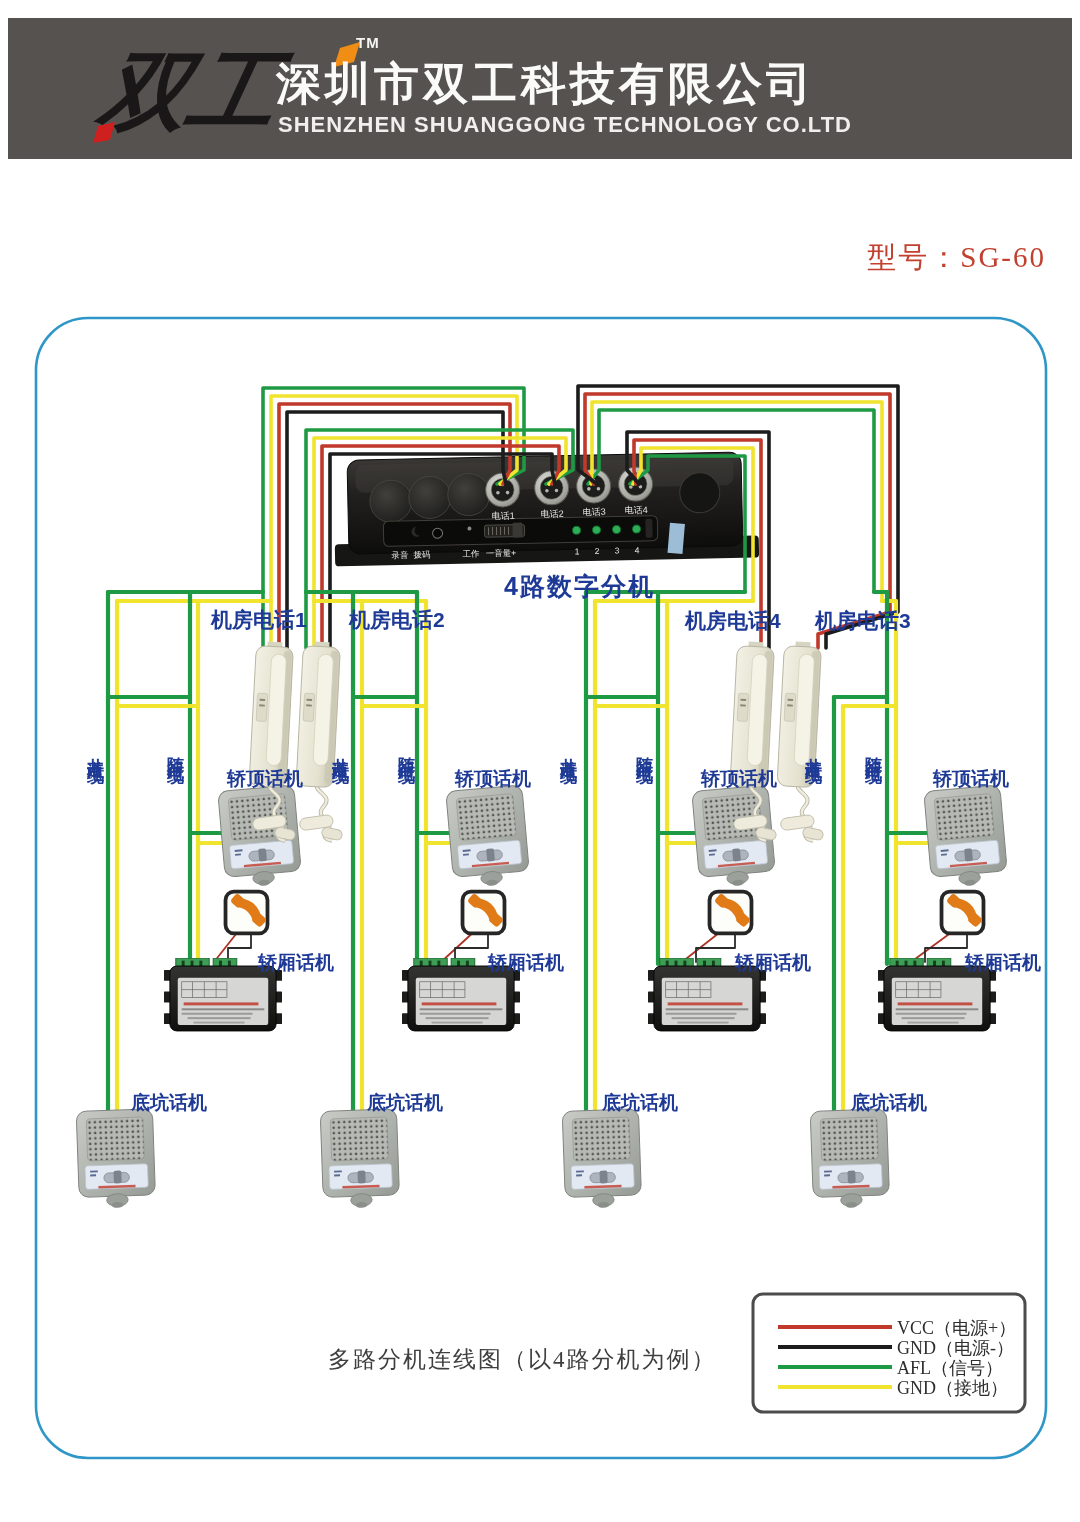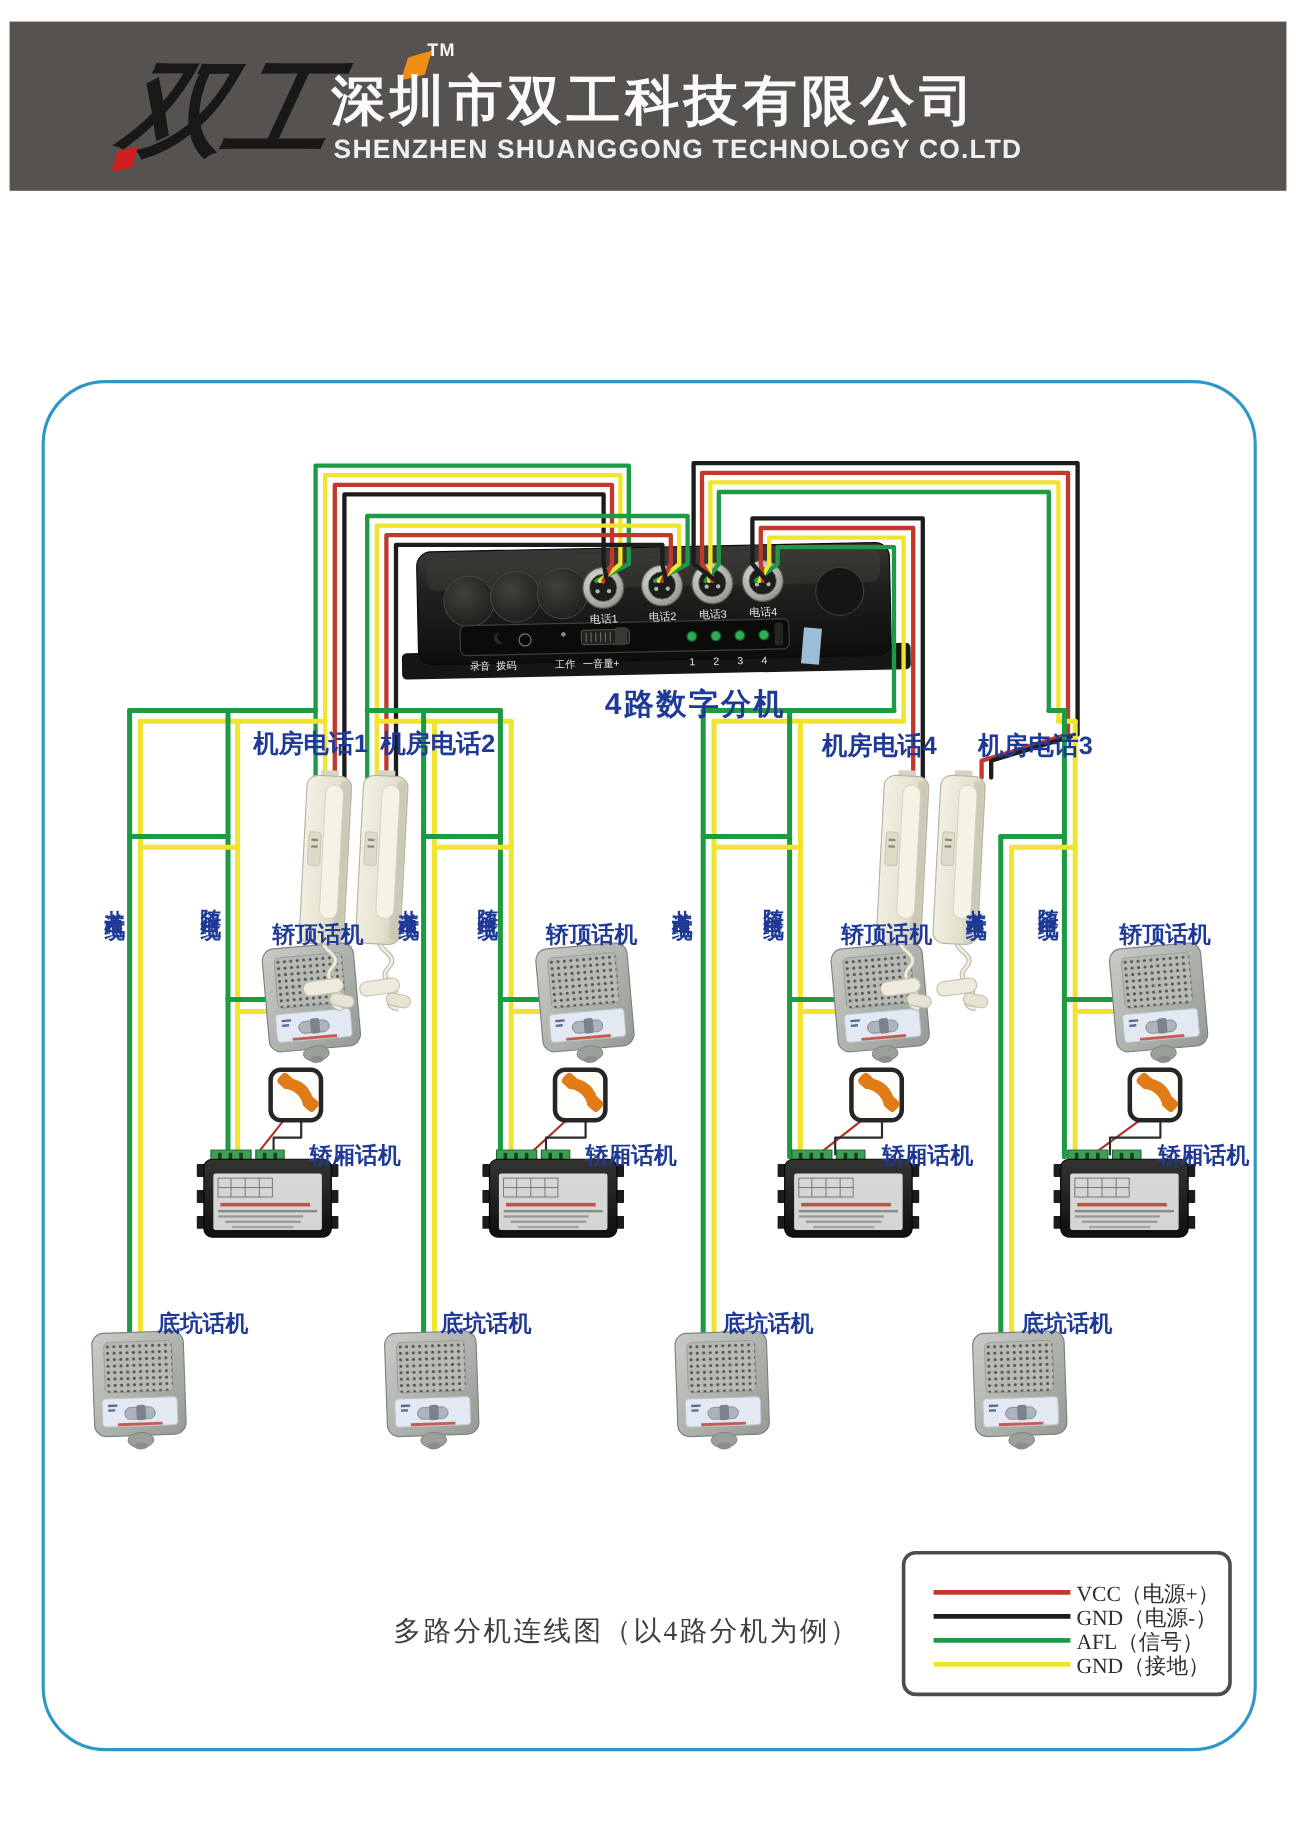--- a/index.html
+++ b/index.html
@@ -39,20 +39,21 @@
         <text x="38" y="96" font-size="88" font-weight="900" font-style="italic" font-family="Liberation Sans, DejaVu Sans, sans-serif" fill="#1a1719">双工</text>
       </g>
       <polygon points="262,22 282,16 276,36 256,41" fill="#ef8d15"></polygon>
       <polygon points="20,100 37,96 32,114 15,117" fill="#cf2020"></polygon>
     </svg>
     <span id="tm">TM</span>
     <div id="company-cn">深圳市双工科技有限公司</div>
     <div id="company-en">SHENZHEN SHUANGGONG TECHNOLOGY CO.LTD</div>
   </div>
 
+  <div id="title2" class="rtitle" style="color: rgb(194, 64, 47);">型号：SG-60</div>
 
   <svg id="diagram-svg" width="1080" height="1522" viewBox="0 0 1080 1522">
     <defs>
       <linearGradient id="unitGrad" x1="0" y1="0" x2="0" y2="1">
         <stop offset="0" stop-color="#3a3835"></stop>
           <stop offset="0.35" stop-color="#23211f"></stop>
           <stop offset="1" stop-color="#0d0d0c"></stop>
       </linearGradient>
       <radialGradient id="holeGrad" cx="0.4" cy="0.35" r="0.8">
         <stop offset="0" stop-color="#41403c"></stop>
@@ -343,21 +344,21 @@
     </g>
   </svg>
 
   <div id="labels">
     <div id="unit-label" style="color: rgb(30, 58, 150);">4路数字分机</div>
   <div class="legend-text" style="top: 1316px;">VCC（电源+）</div>
       <div class="legend-text" style="top: 1336px;">GND（电源-）</div>
       <div class="legend-text" style="top: 1356px;">AFL（信号）</div>
       <div class="legend-text" style="top: 1376px;">GND（接地）</div>
       <div class="lbl lbl-machine" style="left: 211px; top: 606px; color: rgb(30, 58, 150); text-align: right;">机房电话1</div>
-      <div class="lbl lbl-machine" style="left: 317px; top: 606px; color: rgb(30, 58, 150);">机房电话2</div>
+      <div class="lbl lbl-machine" style="left: 349px; top: 606px; color: rgb(30, 58, 150);">机房电话2</div>
       <div class="lbl lbl-machine" style="left: 685px; top: 607px; color: rgb(30, 58, 150);">机房电话4</div>
       <div class="lbl lbl-machine" style="left: 815px; top: 607px; color: rgb(30, 58, 150);">机房电话3</div>
       <div class="lbl lbl-vert" style="left: 86px; top: 744px; color: rgb(30, 58, 150);">井道电缆</div>
       <div class="lbl lbl-vert" style="left: 331px; top: 744px; color: rgb(30, 58, 150);">井道电缆</div>
       <div class="lbl lbl-vert" style="left: 559px; top: 744px; color: rgb(30, 58, 150);">井道电缆</div>
       <div class="lbl lbl-vert" style="left: 804px; top: 744px; color: rgb(30, 58, 150);">井道电缆</div>
       <div class="lbl lbl-vert" style="left: 166px; top: 744px; color: rgb(30, 58, 150);">随行电缆</div>
       <div class="lbl lbl-vert" style="left: 397px; top: 744px; color: rgb(30, 58, 150);">随行电缆</div>
       <div class="lbl lbl-vert" style="left: 635px; top: 744px; color: rgb(30, 58, 150);">随行电缆</div>
       <div class="lbl lbl-vert" style="left: 864px; top: 744px; color: rgb(30, 58, 150);">随行电缆</div>

